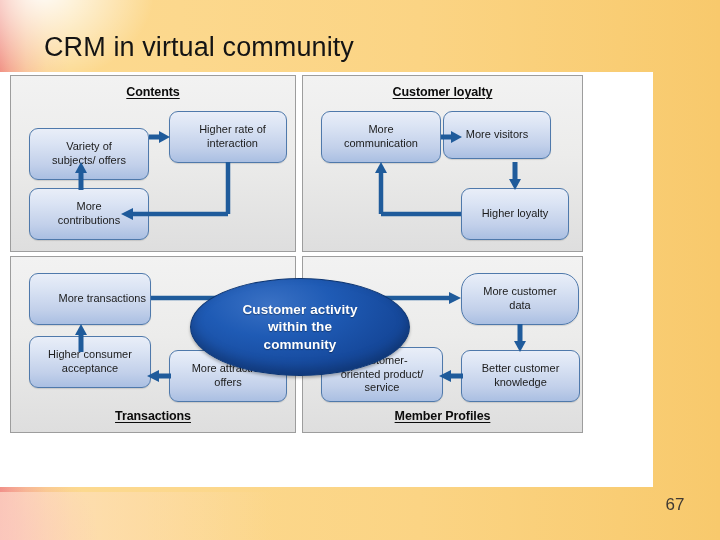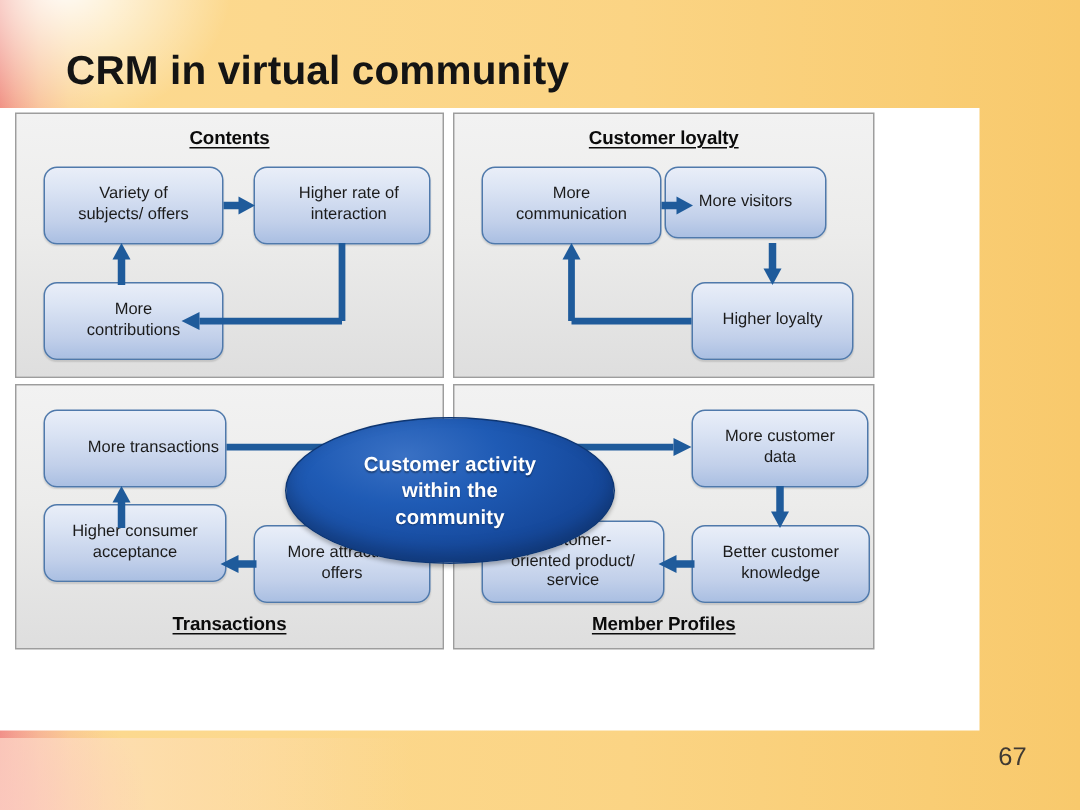--- a/index.html
+++ b/index.html
@@ -34,21 +34,20 @@
 
   
   #title {
     position: absolute;
     left: 44px; top: 34px;
     font-size: 27px;
     line-height: 1;
     color: #141414;
     letter-spacing: 0.1px;
     white-space: nowrap;
-    font-weight: bold;
   }
 
   
   #canvas {
     position: absolute;
     left: 0px; top: 72px;
     width: 653px; height: 415px;
     background: #ffffff;
   }
 
@@ -142,21 +141,21 @@
   <div id="pink-wash"></div>
   <div id="bottom-band"></div>
 
   <div id="title">CRM in virtual community</div>
 
   <div id="canvas">
 
     <div class="panel" id="panel-contents">
       <div class="panel-title top">Contents</div>
 
-      <div class="node" style="left:18px; top:35px; width:120px; height:52px;">
+      <div class="node" style="left:18px; top:52px; width:120px; height:52px;">
         <span>Variety of<br>subjects/ offers</span>
       </div>
 
       <div class="node" style="left:158px; top:35px; width:118px; height:52px;padding-left:13px;">
         <span>Higher rate of<br>interaction</span>
       </div>
 
       <div class="node" style="left:18px; top:112px; width:120px; height:52px;">
         <span>More<br>contributions</span>
       </div>
@@ -256,21 +255,21 @@
           <path d="M0 8 H77" stroke="#1f5b9b" stroke-width="4.5" fill="none"></path>
           <path d="M77 8 V52" stroke="#1f5b9b" stroke-width="4.5" fill="none"></path>
           <path d="M77 62 L71 50 L83 50 Z" fill="#1f5b9b"></path>
         </svg>
       </div>
     </div>
 
     <div class="panel" id="panel-member-profiles">
       <div class="panel-title bottom">Member Profiles</div>
 
-      <div class="node" style="left:158px; top:16px; width:118px; height:52px;">
+      <div class="node" style="left:158px; top:16px; width:118px; height:52px;border-radius:17px;">
         <span>More customer<br>data</span>
       </div>
 
       <div class="node" style="left:18px; top:90px; width:122px; height:55px;">
         <span>Customer-<br>oriented product/<br>service</span>
       </div>
 
       <div class="node" style="left:158px; top:93px; width:119px; height:52px;">
         <span>Better customer<br>knowledge</span>
       </div>

